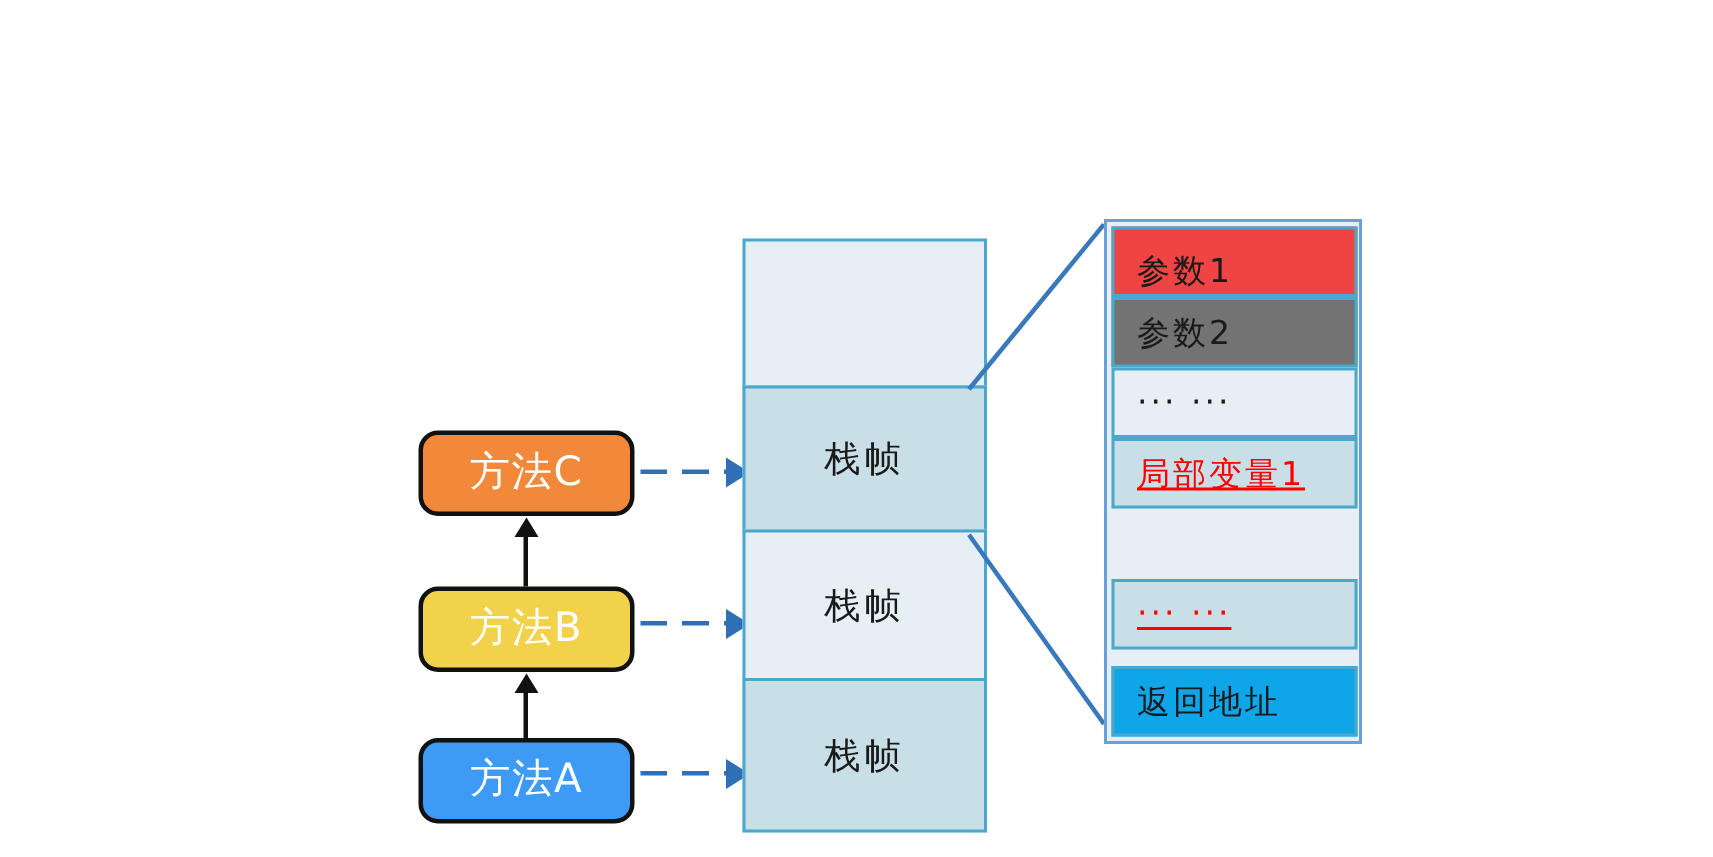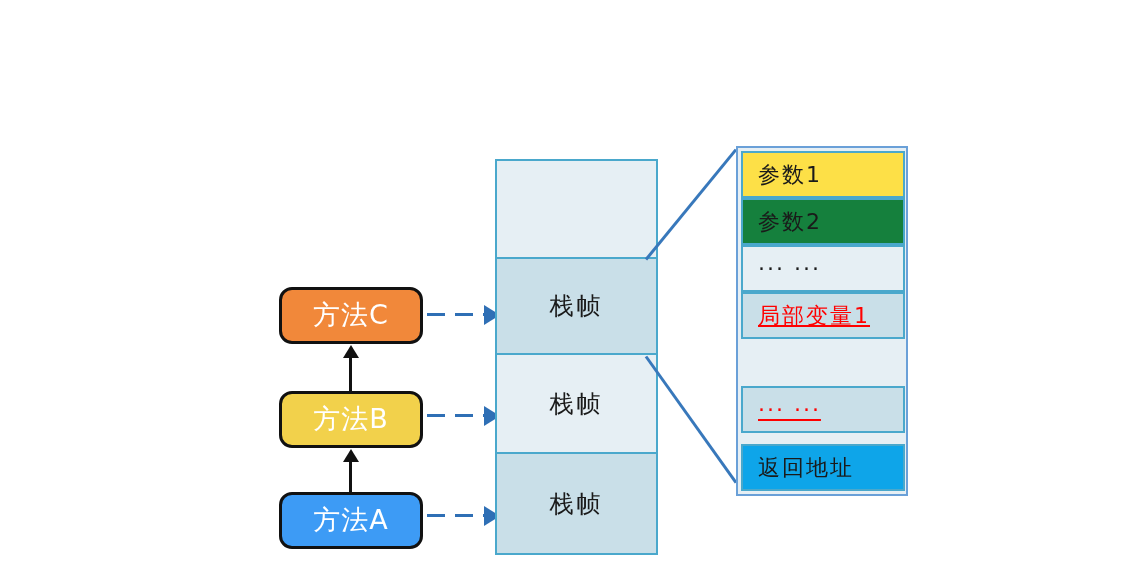--- a/index.html
+++ b/index.html
@@ -183,24 +183,24 @@
     <div class="stack-cell" style="top:293px; height:103px; background:#c9dfe8;">
       <span>栈帧</span>
     </div>
   </div>
 
   <div class="connector" style="left:646px; top:258px; width:142px; transform: rotate(-50.7deg);"></div>
 
   <div class="connector" style="left:646px; top:355px; width:155px; transform: rotate(54.5deg);"></div>
 
   <div class="detail-panel">
-    <div class="detail-row" style="top:3px; background:#fde047;">
+    <div class="detail-row" style="top:3px; background:#ef4444;align-items:flex-end;">
       <span>参数1</span>
     </div>
-    <div class="detail-row" style="top:50px; background:#15803d;">
+    <div class="detail-row" style="top:50px; background:#737373;">
       <span>参数2</span>
     </div>
     <div class="detail-row" style="top:97px; background:#e6eff4;">
       <span class="dots">··· ···</span>
     </div>
     <div class="detail-row red" style="top:144px; background:#c9dfe8;">
       <span>局部变量1</span>
     </div>
     <div class="detail-row red" style="top:238px; background:#c9dfe8;">
       <span class="dots">··· ···</span>

